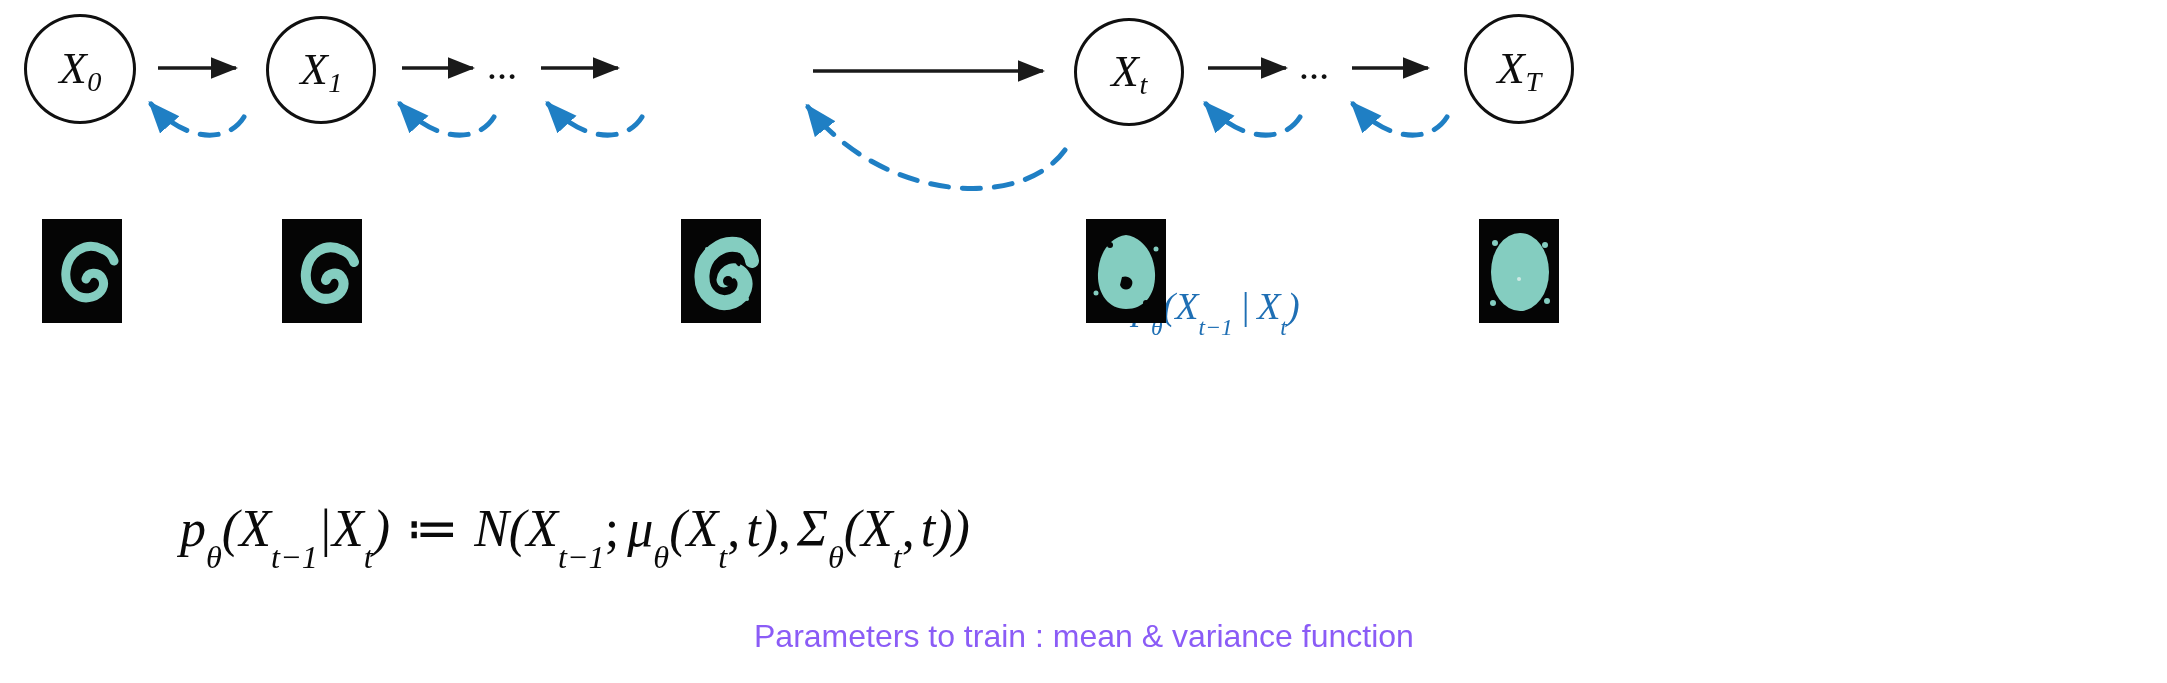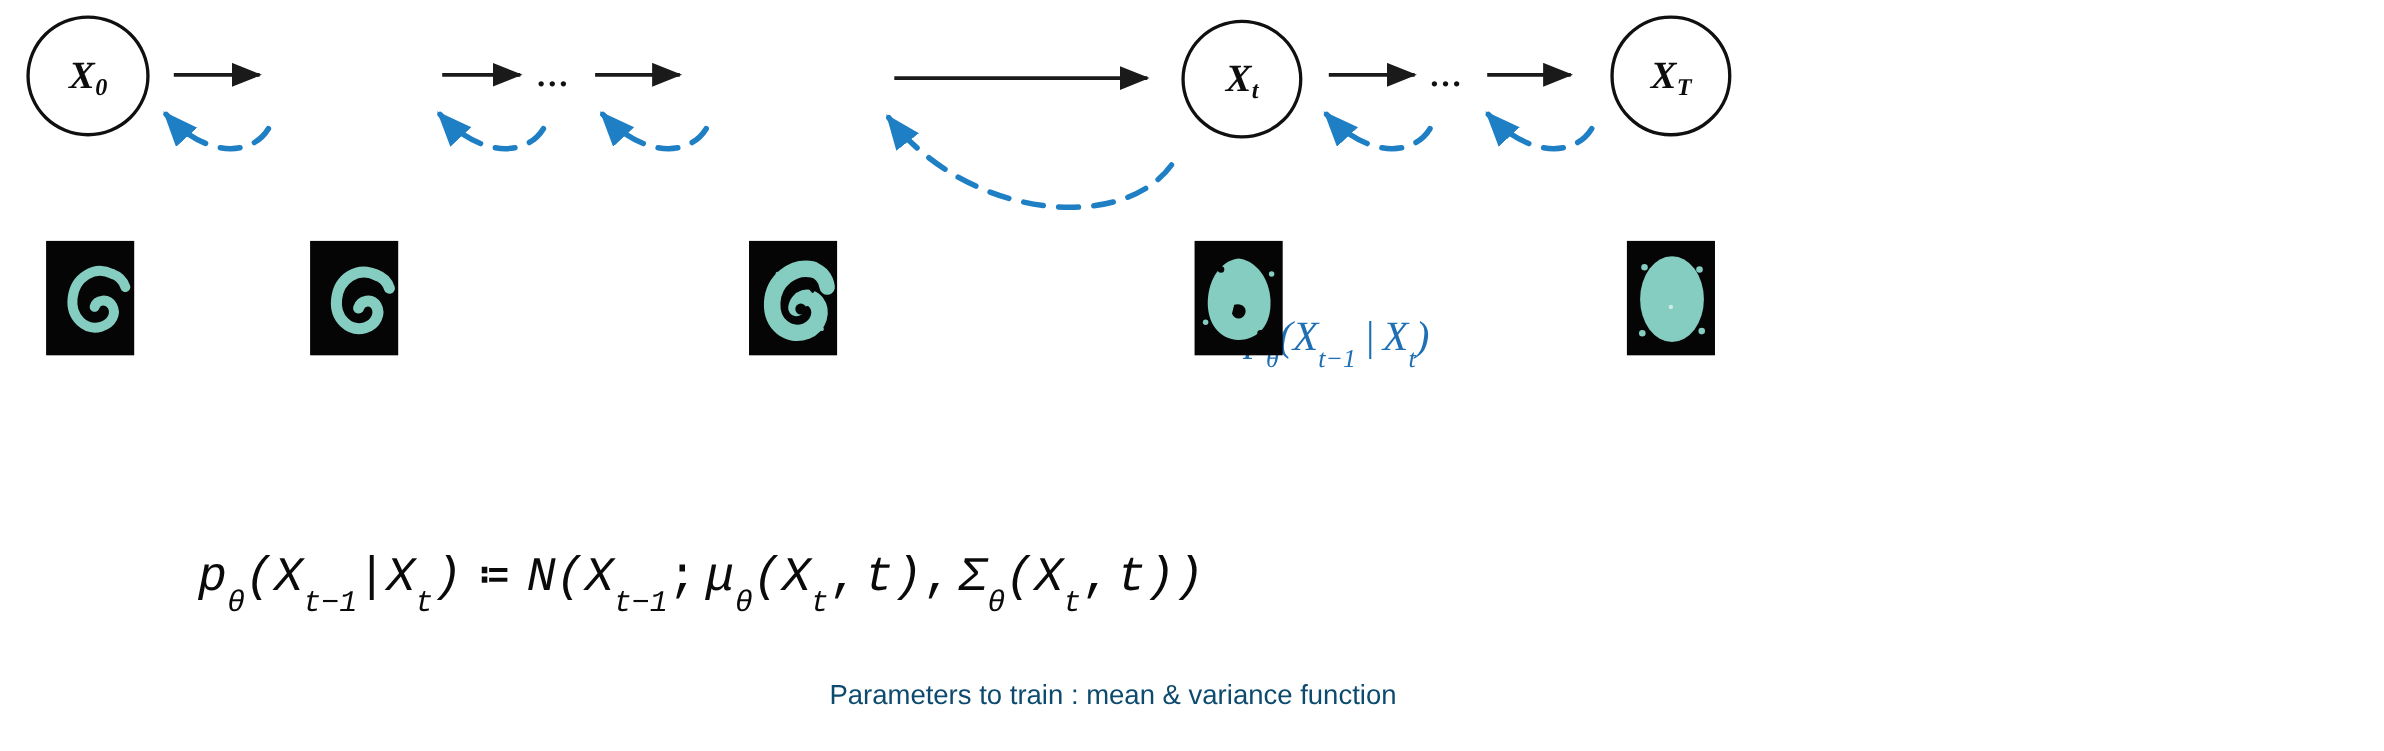--- a/index.html
+++ b/index.html
@@ -20,23 +20,22 @@
     background:#ffffff;
     display:flex;align-items:center;justify-content:center;
     box-sizing:border-box;
   }
   .node .lbl{
     font-family:"Liberation Serif", serif;
     font-style:italic;
     color:#0d0d0d;
     white-space:nowrap;
     line-height:1;
-    font-size:35px;
+    font-size:45px;
     transform:translateY(-1px);
-    font-weight:bold;
   }
   .node .lbl sub{
     font-size:0.63em;
     font-style:italic;
     vertical-align:baseline;
     position:relative;
     top:0.30em;
     left:0.02em;
   }
 
@@ -71,35 +70,35 @@
     font-size:38px;
     white-space:nowrap;
     line-height:1;
   }
   .blue-formula sub{font-size:0.62em;position:relative;top:0.33em;}
 
   
   .equation{
     position:absolute;
     color:#0a0a0a;
-    font-family:Liberation Mono, monospace;
-    font-style:italic;
-    font-size:44px;
+    font-family:Liberation Serif, serif;
+    font-style:italic;
+    font-size:52px;
     white-space:nowrap;
     line-height:1;
   }
   .equation sub{font-size:0.62em;position:relative;top:0.33em;font-style:italic;}
   .equation .up{font-style:normal;}
 
   
   .caption{
     position:absolute;
-    color:#0c4a6e;
+    color:#8b5cf6;
     font-family:"Liberation Sans", sans-serif;
-    font-size:25px;
+    font-size:32px;
     white-space:nowrap;
     line-height:1;
   }
 </style>
 </head>
 <body>
 
 <div id="stage" data-name="diagram-canvas">
 
   <svg id="vec" viewBox="0 0 2167 683" data-name="arrow-layer">
@@ -140,20 +139,25 @@
     #vec g[data-name="forward-arrows"]{}
     #vec g[data-name="reverse-arrows"]{display:none;}
   </style>
 
   <div class="node" data-name="node-x0" style="left:24px;top:14px;width:112px;height:110px;">
     <span class="lbl" data-name="node-x0-label">
       <span>X</span><sub>0</sub>
     </span>
   </div>
 
+  <div class="node" data-name="node-x1" style="left:266px;top:16px;width:110px;height:108px;">
+    <span class="lbl" data-name="node-x1-label">
+      <span>X</span><sub>1</sub>
+    </span>
+  </div>
 
 
   <div class="node" data-name="node-xt" style="left:1074px;top:18px;width:110px;height:108px;">
     <span class="lbl" data-name="node-xt-label">
       <span>X</span><sub>t</sub>
     </span>
   </div>
 
   <div class="node" data-name="node-xT" style="left:1464px;top:14px;width:110px;height:110px;">
     <span class="lbl" data-name="node-xT-label">

